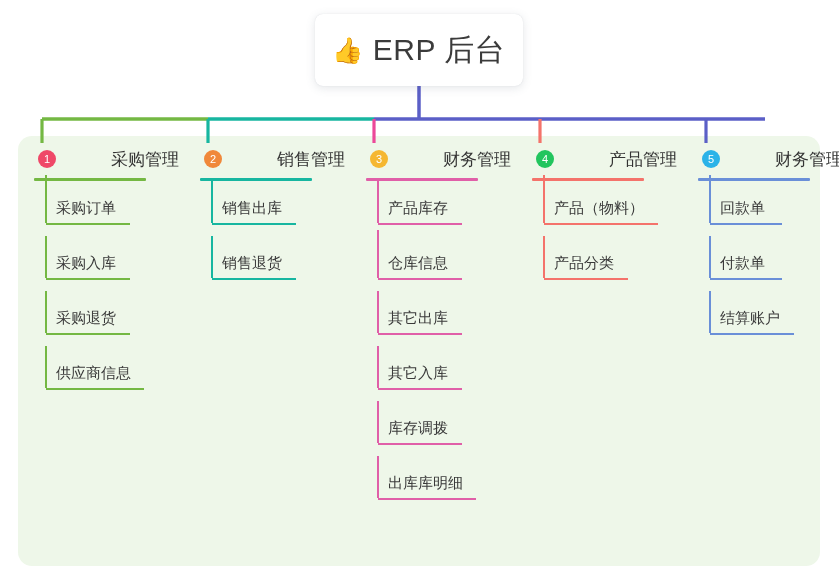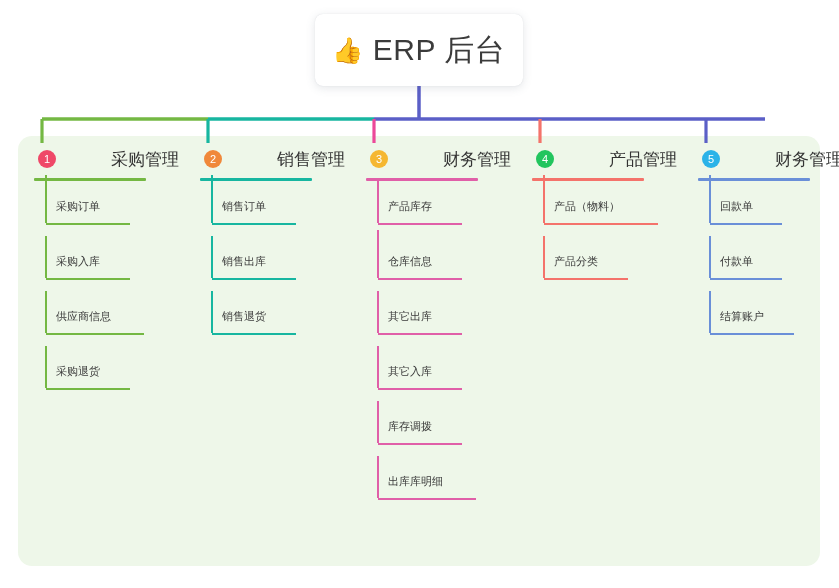--- a/index.html
+++ b/index.html
@@ -119,21 +119,21 @@
     margin-top: 0;
   }
   .item {
     position: relative;
     height: 55px;
   }
   .item-label {
     position: absolute;
     left: 22px;
     top: 18px;
-    font-size: 11px;
+    font-size: 15px;
     color: #3a3a3a;
     white-space: nowrap;
   }
   .item-rule {
     position: absolute;
     left: 12px;
     top: 42px;
     height: 1.6px;
   }
   .item-spine {
@@ -183,42 +183,37 @@
             <div class="item-label">采购订单</div>
             <div class="item-rule" style="background: rgb(116, 184, 67); width: 84px;"></div>
           </div>
           <div class="item">
             <div class="item-spine" style="background: rgb(116, 184, 67);"></div>
             <div class="item-label">采购入库</div>
             <div class="item-rule" style="background: rgb(116, 184, 67); width: 84px;"></div>
           </div>
           <div class="item">
             <div class="item-spine" style="background: rgb(116, 184, 67);"></div>
+            <div class="item-label">采购退货</div>
+            <div class="item-rule" style="background: rgb(116, 184, 67); width: 84px;"></div>
+          </div>
+          <div class="item">
+            <div class="item-spine" style="background: rgb(116, 184, 67);"></div>
             <div class="item-label">供应商信息</div>
             <div class="item-rule" style="background: rgb(116, 184, 67); width: 98px;"></div>
           </div>
-          <div class="item">
-            <div class="item-spine" style="background: rgb(116, 184, 67);"></div>
-            <div class="item-label">采购退货</div>
-            <div class="item-rule" style="background: rgb(116, 184, 67); width: 84px;"></div>
-          </div>
         </div>
       </div>
       <div class="column" style="left: 200px; top: 146px;">
         <div class="col-header">
           <span class="badge" style="background: rgb(240, 136, 58);">2</span>
           <span class="col-title">销售管理</span>
         </div>
         <div class="col-rule" style="background: rgb(23, 182, 160); width: 112px;"></div>
         <div class="items">
-          <div class="item">
-            <div class="item-spine" style="background: rgb(23, 182, 160); top: -6px; height: 48px;"></div>
-            <div class="item-label">销售订单</div>
-            <div class="item-rule" style="background: rgb(23, 182, 160); width: 84px;"></div>
-          </div>
           <div class="item">
             <div class="item-spine" style="background: rgb(23, 182, 160);"></div>
             <div class="item-label">销售出库</div>
             <div class="item-rule" style="background: rgb(23, 182, 160); width: 84px;"></div>
           </div>
           <div class="item">
             <div class="item-spine" style="background: rgb(23, 182, 160);"></div>
             <div class="item-label">销售退货</div>
             <div class="item-rule" style="background: rgb(23, 182, 160); width: 84px;"></div>
           </div>

